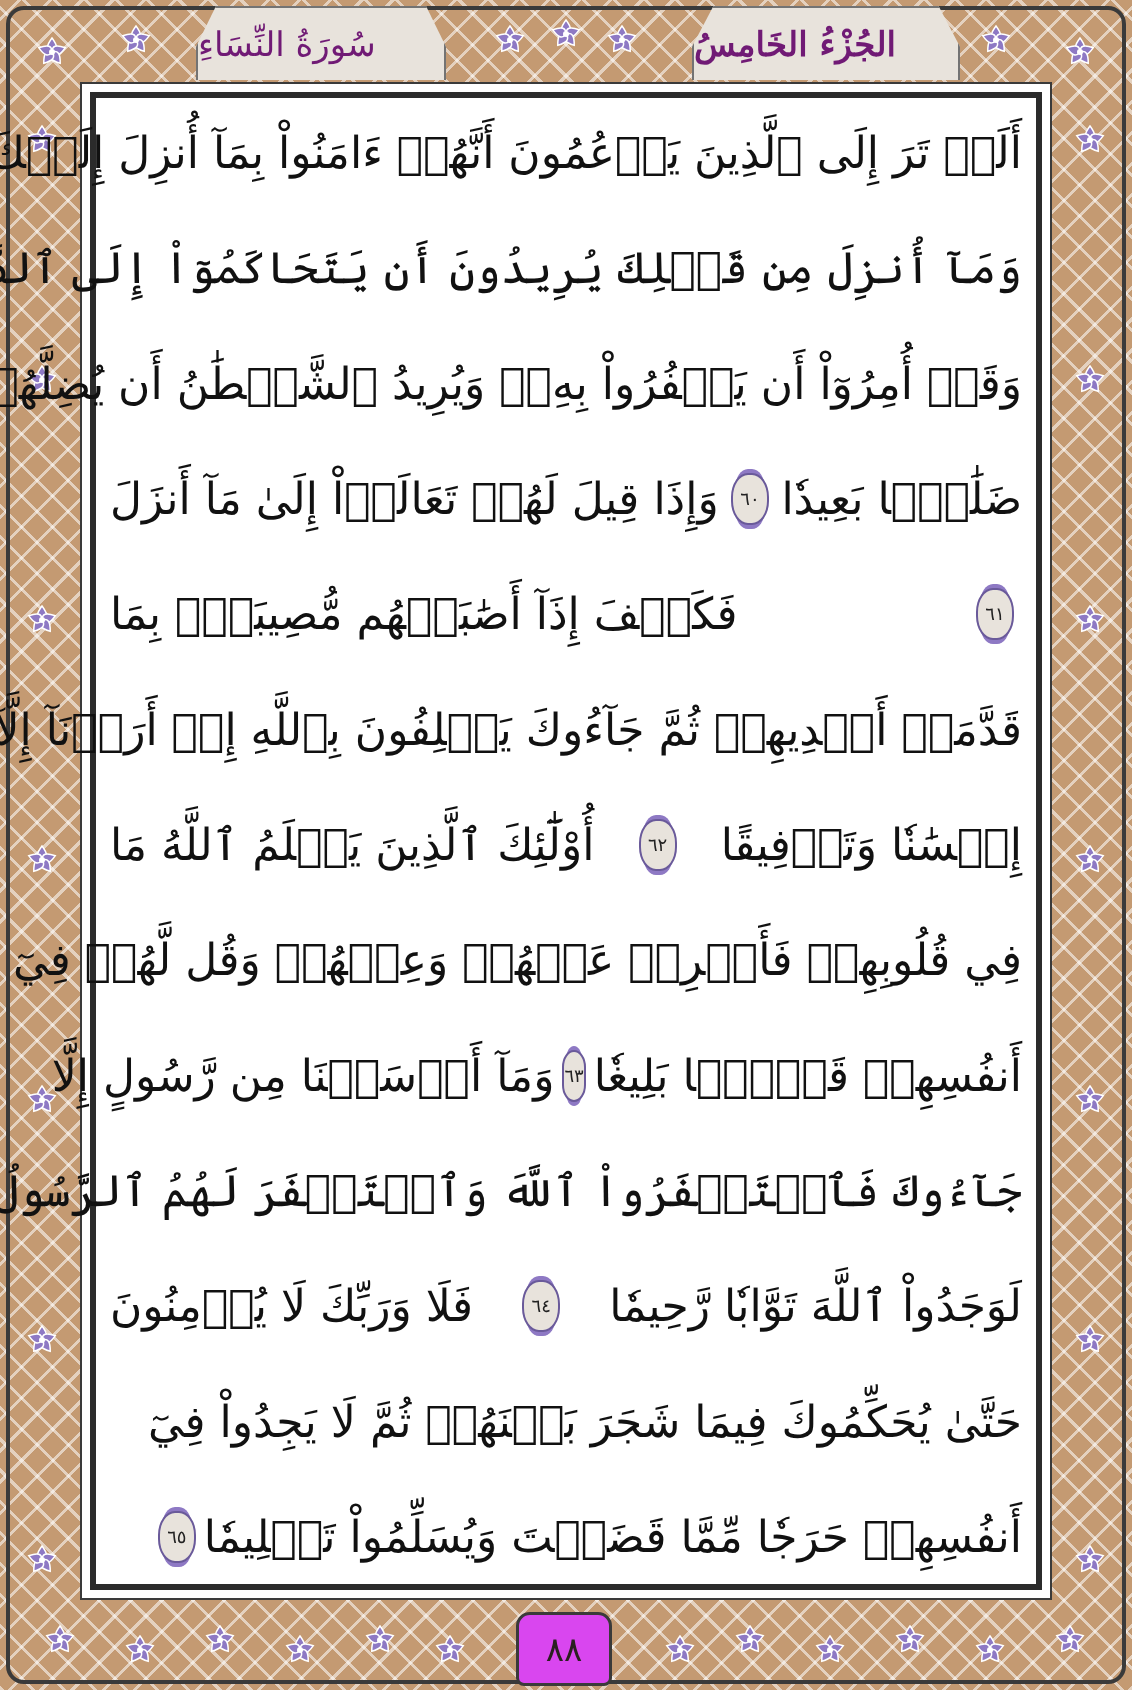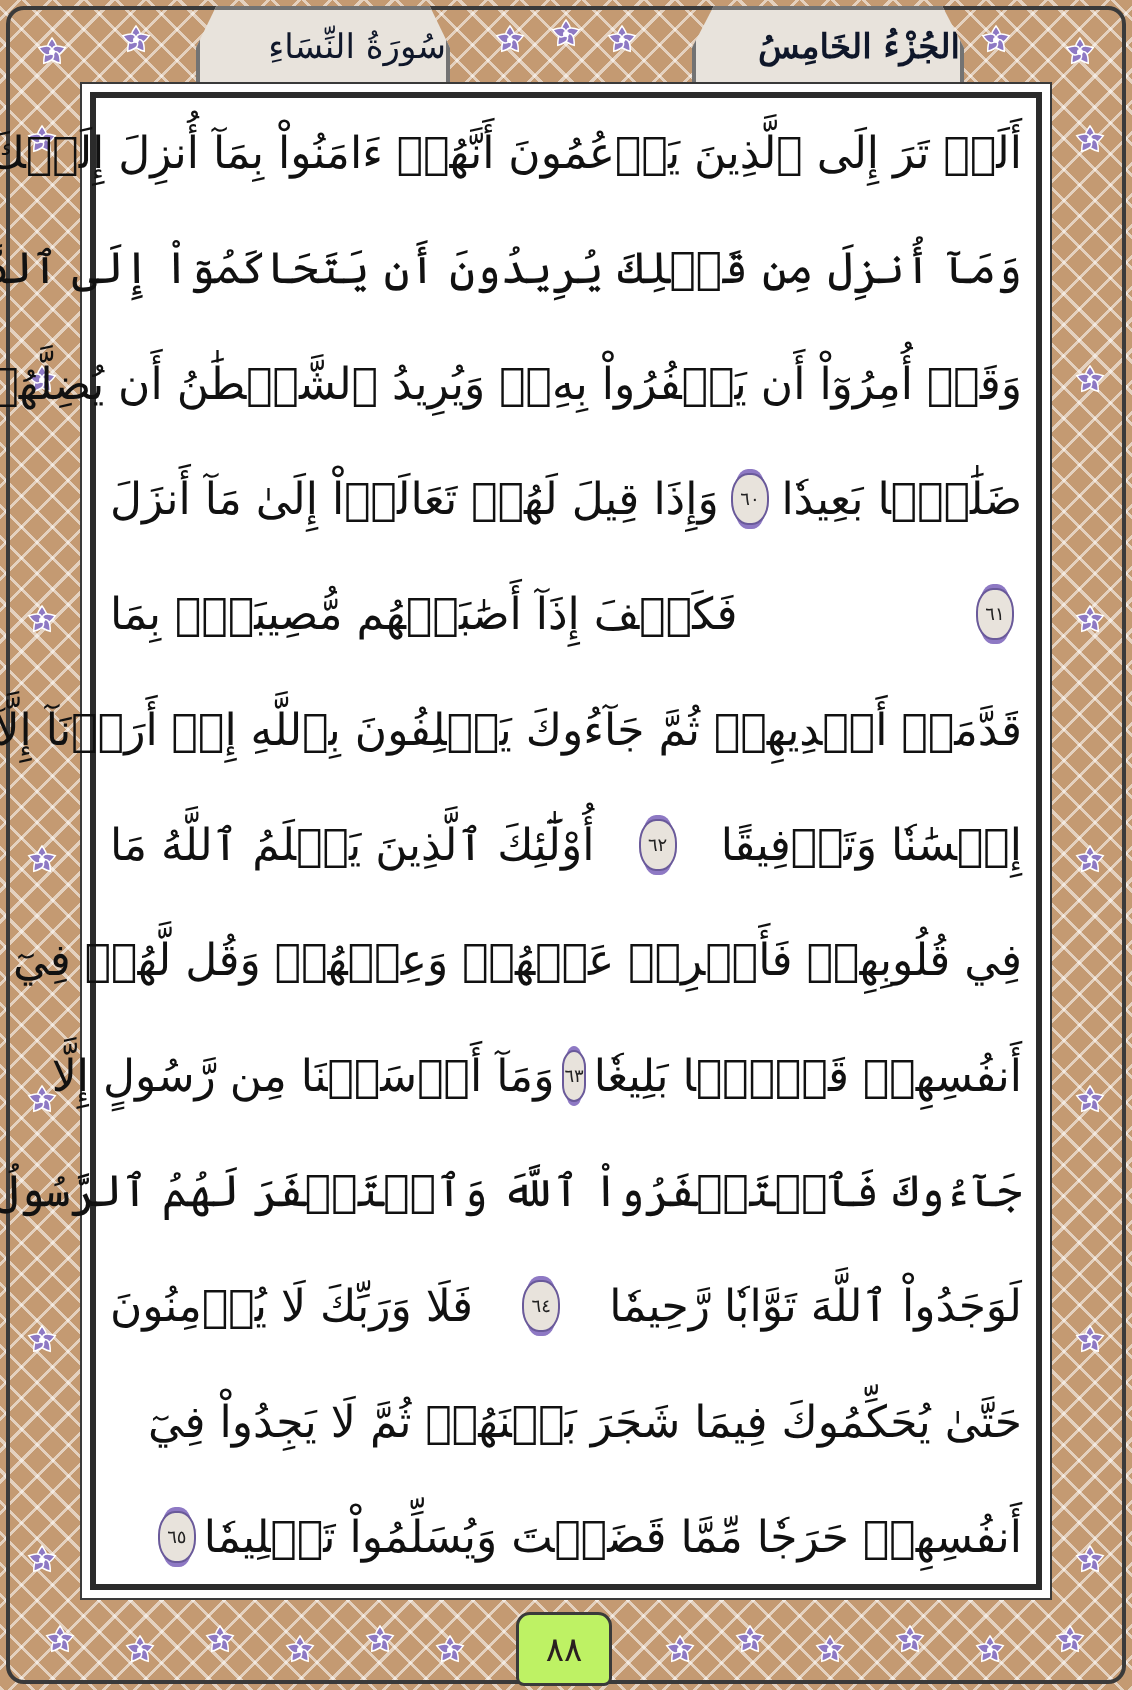--- a/index.html
+++ b/index.html
@@ -5,31 +5,31 @@
   html,body{margin:0;padding:0;}
   body{width:1132px;height:1690px;position:relative;overflow:hidden;background:#fff;font-family:"DejaVu Serif",serif;}
   .border-bg{position:absolute;left:0;top:0;width:1132px;height:1690px;
     background:
       repeating-linear-gradient(45deg, rgba(255,255,255,0.55) 0 3px, transparent 3px 22px),
       repeating-linear-gradient(-45deg, rgba(255,255,255,0.55) 0 3px, transparent 3px 22px),
       #c49a72;
   }
   .outer-edge{position:absolute;left:6px;top:6px;right:6px;bottom:6px;border:4px solid #3a3a3a;border-radius:18px;pointer-events:none;}
   .flowers{position:absolute;left:0;top:0;width:1132px;height:1690px;pointer-events:none;}
-  .cartouche{position:absolute;background:#e8e3dc;border:4px solid #737373;display:flex;align-items:center;justify-content:flex-end;color:#0f172a;}
+  .cartouche{position:absolute;background:#e8e3dc;border:2px solid #737373;display:flex;align-items:center;justify-content:flex-start;color:#701a75;}
   .cart-surah{left:196px;top:6px;width:246px;height:72px;clip-path:polygon(8% 0,92% 0,100% 55%,100% 100%,0 100%,0 55%);border-bottom:none;}
   .cart-juz{left:692px;top:6px;width:264px;height:72px;clip-path:polygon(8% 0,92% 0,100% 55%,100% 100%,0 100%,0 55%);border-bottom:none;font-weight:bold;}
   .cart-text{font-size:34px;direction:rtl;}
   .page-frame{position:absolute;left:80px;top:82px;width:972px;height:1518px;background:#fff;border:2px solid #3a3a3a;box-sizing:border-box;}
   .page-inner{position:absolute;left:8px;top:8px;right:8px;bottom:8px;border:6px solid #2b2b2b;}
   .text-body{position:absolute;left:28px;right:28px;top:22px;bottom:14px;direction:rtl;display:flex;flex-direction:column;justify-content:space-between;}
   .line{font-size:44px;line-height:94px;height:94px;text-align:justify;text-align-last:justify;white-space:nowrap;color:#111;display:flex;justify-content:space-between;align-items:center;direction:rtl;}
   .seg{display:inline-block;}
   .ayah-marker{display:inline-flex;align-items:center;justify-content:center;width:34px;height:48px;border-radius:17px/24px;background:#e8e3dc;border:2px solid #6a5a9a;box-shadow:0 -8px 0 -4px #8e79c4,0 8px 0 -4px #8e79c4;font-size:18px;color:#222;margin:0 8px;vertical-align:middle;}
-  .page-num{position:absolute;left:516px;top:1612px;width:90px;height:68px;background:#bef264;border:3px solid #3a3a3a;border-radius:14px 14px 8px 8px;display:flex;align-items:center;justify-content:center;font-size:34px;color:#2a2020;}
+  .page-num{position:absolute;left:516px;top:1612px;width:90px;height:68px;background:#d946ef;border:3px solid #3a3a3a;border-radius:14px 14px 8px 8px;display:flex;align-items:center;justify-content:center;font-size:34px;color:#2a2020;}
 </style>
 </head>
 <body>
 
 <div class="border-bg"></div>
 
 <svg class="flowers" viewBox="0 0 1132 1690">
   <defs>
     <g id="flw">
       <path d="M0,-14 C6,-6 6,-2 0,0 C-6,-2 -6,-6 0,-14Z" fill="#8e79c4" stroke="#fff" stroke-width="1.5"></path>

